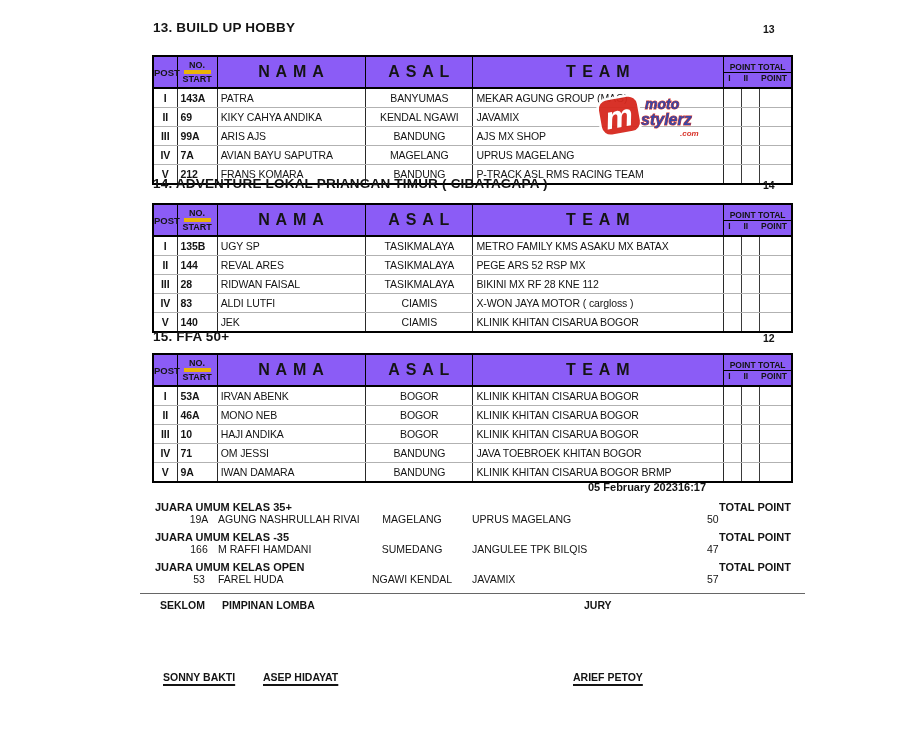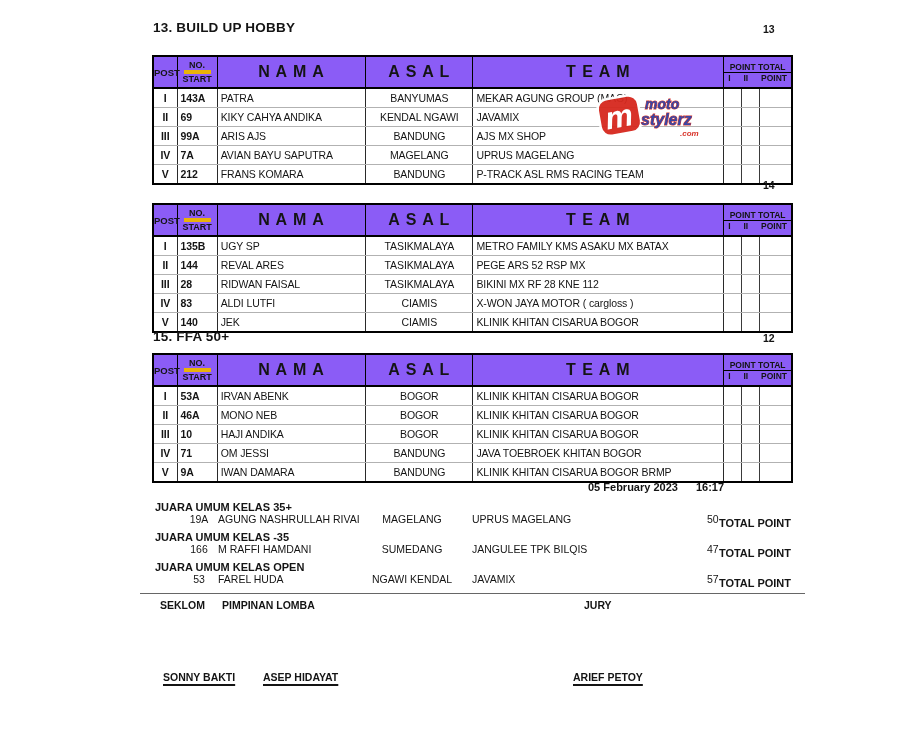--- a/index.html
+++ b/index.html
@@ -29,32 +29,32 @@
   th.h-pt{font-size:8.5px;line-height:10px;padding:0 2px;}
   th.h-pt .ptline2{display:flex;justify-content:space-between;padding:0 4px;border-top:1.5px solid #000;}
   td.c-post{text-align:center;font-weight:bold;font-size:11px;}
   td.c-no{text-align:left;font-weight:bold;}
   td.c-asal{text-align:center;}
   td.c-pt{position:relative;}
   td.c-pt .ptdiv{position:absolute;top:0;bottom:0;width:1px;background:#3a3a3a;}
   td.c-pt .d1{left:17px;} td.c-pt .d2{left:35px;}
 
   
-  .printed{position:absolute;left:588px;top:481px;display:flex;gap:18px;
+  .printed{position:absolute;left:588px;top:481px;display:flex;
            font-size:11px;font-weight:bold;white-space:nowrap;}
 
   
   .champs{position:absolute;left:152px;top:501px;width:641px;}
   .champ{position:relative;height:30px;}
   .ch-head{position:absolute;left:3px;top:0;font-size:11px;font-weight:bold;white-space:nowrap;}
   .ch-no{position:absolute;left:28px;top:12px;width:38px;text-align:center;font-size:10.5px;}
   .ch-name{position:absolute;left:66px;top:12px;font-size:10.5px;white-space:nowrap;}
   .ch-asal{position:absolute;left:204px;top:12px;width:112px;text-align:center;font-size:10.5px;}
   .ch-team{position:absolute;left:320px;top:12px;font-size:10.5px;white-space:nowrap;}
-  .ch-total-label{position:absolute;right:2px;top:16px;font-size:11px;font-weight:bold;}
+  .ch-total-label{position:absolute;right:2px;top:0;font-size:11px;font-weight:bold;}
   .ch-total{position:absolute;right:2px;top:12px;width:84px;text-align:left;font-size:10.5px;}
 
   
   .footer-rule{position:absolute;left:140px;top:593px;width:665px;border-top:1.5px solid #666;}
   .foot-label{position:absolute;top:599px;font-size:10.5px;font-weight:bold;white-space:nowrap;}
   .sig{position:absolute;top:671px;font-size:10.5px;font-weight:bold;white-space:nowrap;
        text-decoration:underline;text-underline-offset:3px;text-decoration-thickness:1.5px;padding-left:8px;}
 
   
   .watermark{position:absolute;left:594px;top:90px;width:120px;height:52px;opacity:0.95;z-index:3;}
@@ -147,20 +147,21 @@
     <td class="c-asal">BANDUNG</td>
     <td class="c-team">P-TRACK ASL RMS RACING TEAM</td>
     <td class="c-pt">
             <span class="ptdiv d1"></span>
             <span class="ptdiv d2"></span>
           </td>
   </tr>
       </tbody>
   </table>
 
+  <div class="sec-title" style="top:176px">14. ADVENTURE LOKAL PRIANGAN TIMUR ( CIBATAGAPA )</div>
   <div class="pagenum" style="top:179px">14</div>
   <table class="results" style="top:203px">
     <colgroup>
         <col class="col-post">
         <col class="col-no">
         <col class="col-nama">
         <col class="col-asal">
         <col class="col-team">
         <col class="col-pt">
       </colgroup>

